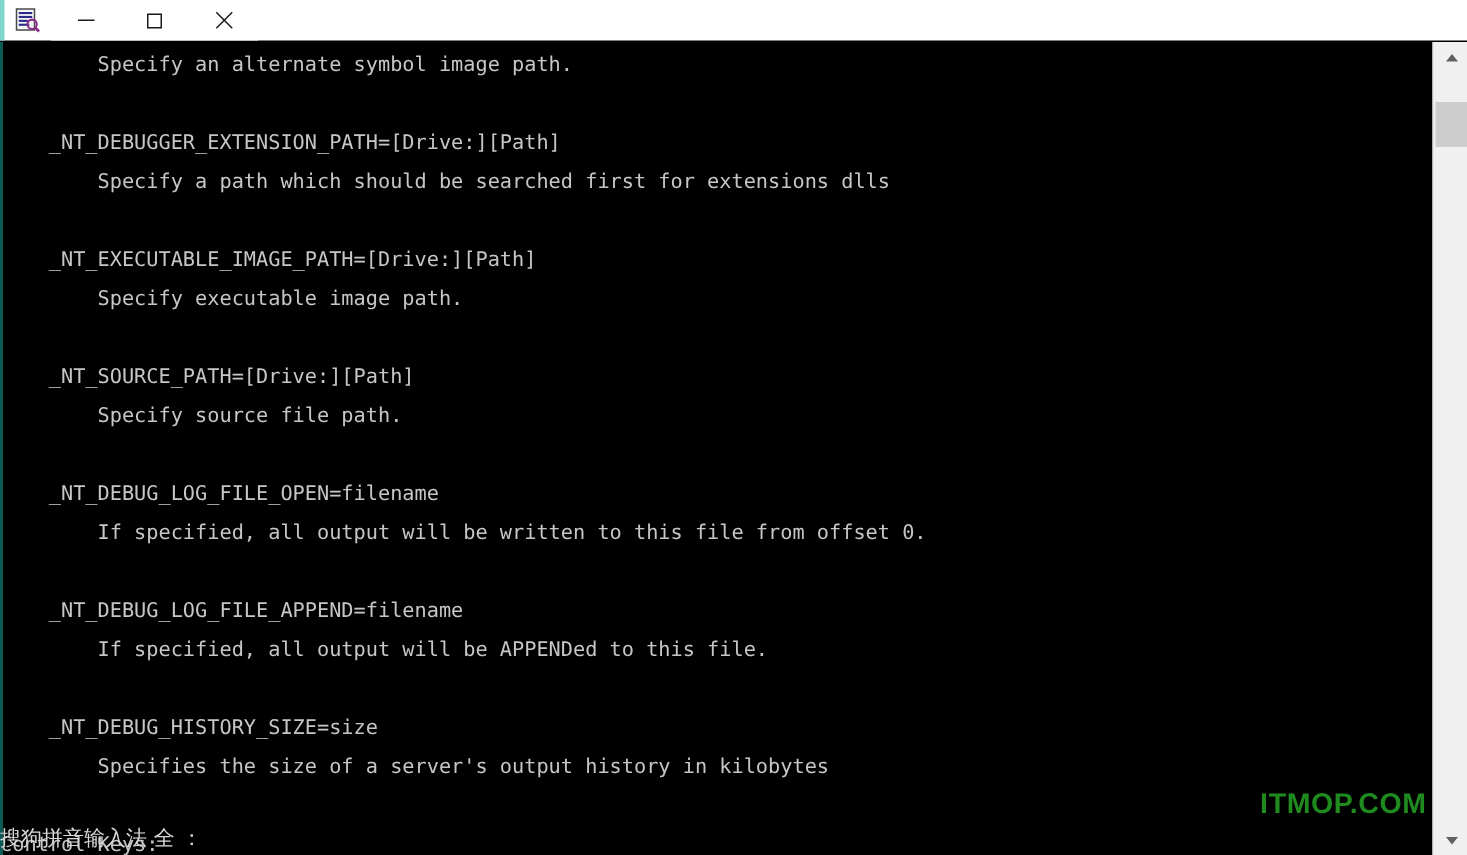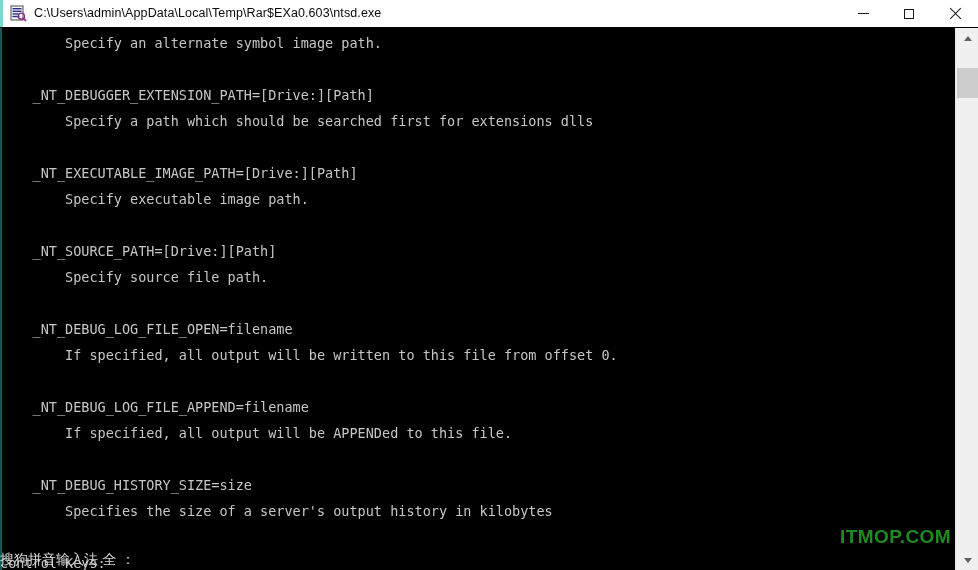--- a/index.html
+++ b/index.html
@@ -224,21 +224,20 @@
         <rect x="1" y="1" width="12" height="14" fill="#f6f6f6" stroke="#4a4a4a" stroke-width="1"></rect>
         <rect x="2.5" y="3" width="9" height="1.4" fill="#2b2b8c"></rect>
         <rect x="2.5" y="5.6" width="9" height="1.4" fill="#2b2b8c"></rect>
         <rect x="2.5" y="8.2" width="6" height="1.4" fill="#2b2b8c"></rect>
         <rect x="2.5" y="10.8" width="7" height="1.4" fill="#2b2b8c"></rect>
         <circle cx="11.4" cy="11.2" r="3.1" fill="none" stroke="#8a2b8a" stroke-width="1.4"></circle>
         <line x1="13.4" y1="13.3" x2="16" y2="16" stroke="#8a2b8a" stroke-width="1.8"></line>
       </svg>
     </div>
 
-    <div class="title-text">C:\Users\admin\AppData\Local\Temp\Rar$EXa0.603\ntsd.exe</div>
 
     <div class="win-buttons">
       <div class="win-btn">
         <span class="glyph-min"></span>
       </div>
       <div class="win-btn">
         <span class="glyph-max"></span>
       </div>
       <div class="win-btn close">
         <span class="glyph-close"></span>

